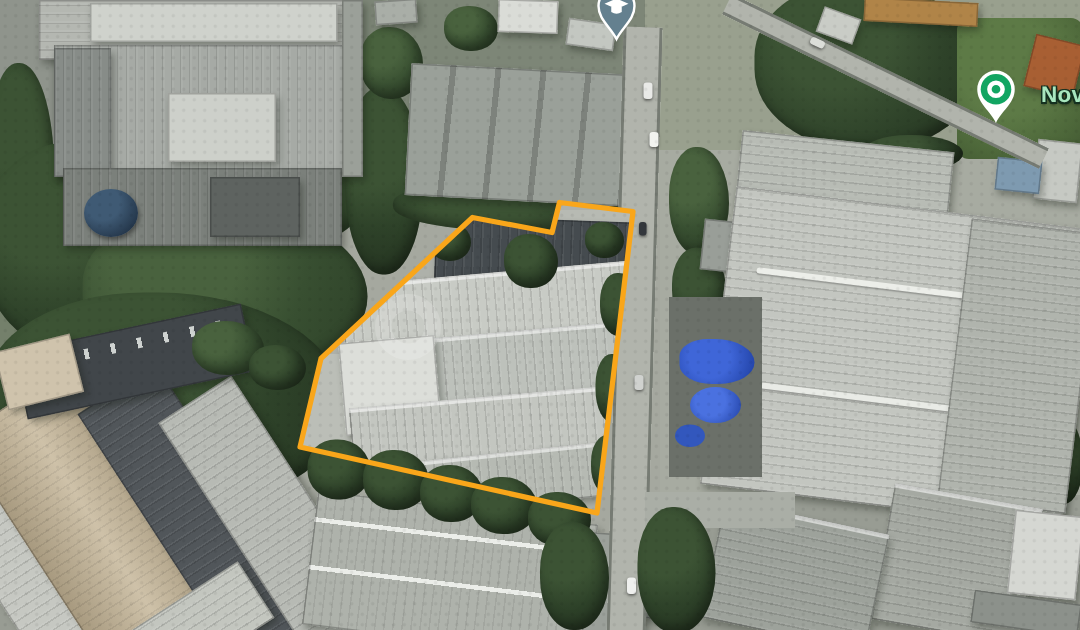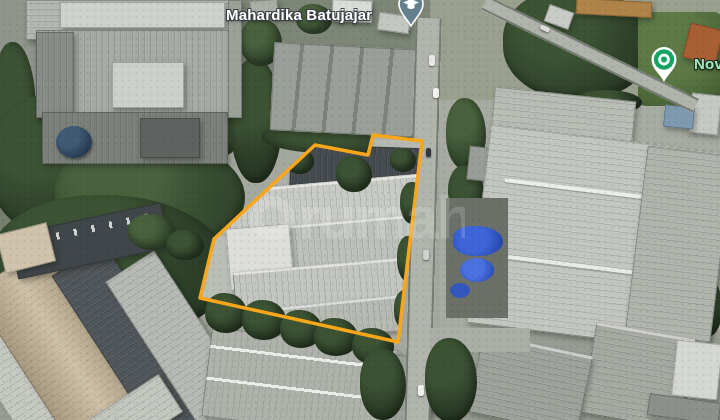--- a/index.html
+++ b/index.html
@@ -177,24 +177,22 @@
   <div class="veg dark" style="left:360px;top:348px;width:46px;height:72px;z-index:6;"></div>
 
   <div class="grain"></div>
 
   <svg class="outline-svg" width="720" height="420" viewBox="0 0 720 420">
     <polygon points="315,145 368,155 373,135 422,141 398,342 200,298 214,239" fill="none" stroke="#F9A61A" stroke-width="3.5" stroke-linejoin="round" stroke-linecap="round"></polygon>
   </svg>
 
   <div class="watermark" style="left:250px;top:186px;width:215px;height:64px;">
     <div class="ring"></div>
-    <div class="wtext">rumah</div>
-  </div>
-
-  <div class="map-label" style="left:226px;top:6px;">Mahardika Batujajar</div>
+  </div>
+
 
   <div class="pin" style="left:396px;top:-10px;width:30px;height:38px;">
     <svg width="30" height="38" viewBox="0 0 30 38">
       <path d="M15 36 C11 28 3 23 3 14 A12 12 0 1 1 27 14 C27 23 19 28 15 36 Z" fill="#64808F" stroke="#ffffff" stroke-width="1.6"></path>
       <polygon points="15,9 23,12.5 15,16 7,12.5" fill="#ffffff"></polygon>
       <path d="M11.5 14.5 L18.5 14.5 L18.5 18 Q15 20.2 11.5 18 Z" fill="#ffffff"></path>
     </svg>
   </div>
 
   <div class="pin" style="left:649px;top:45px;width:30px;height:38px;">

